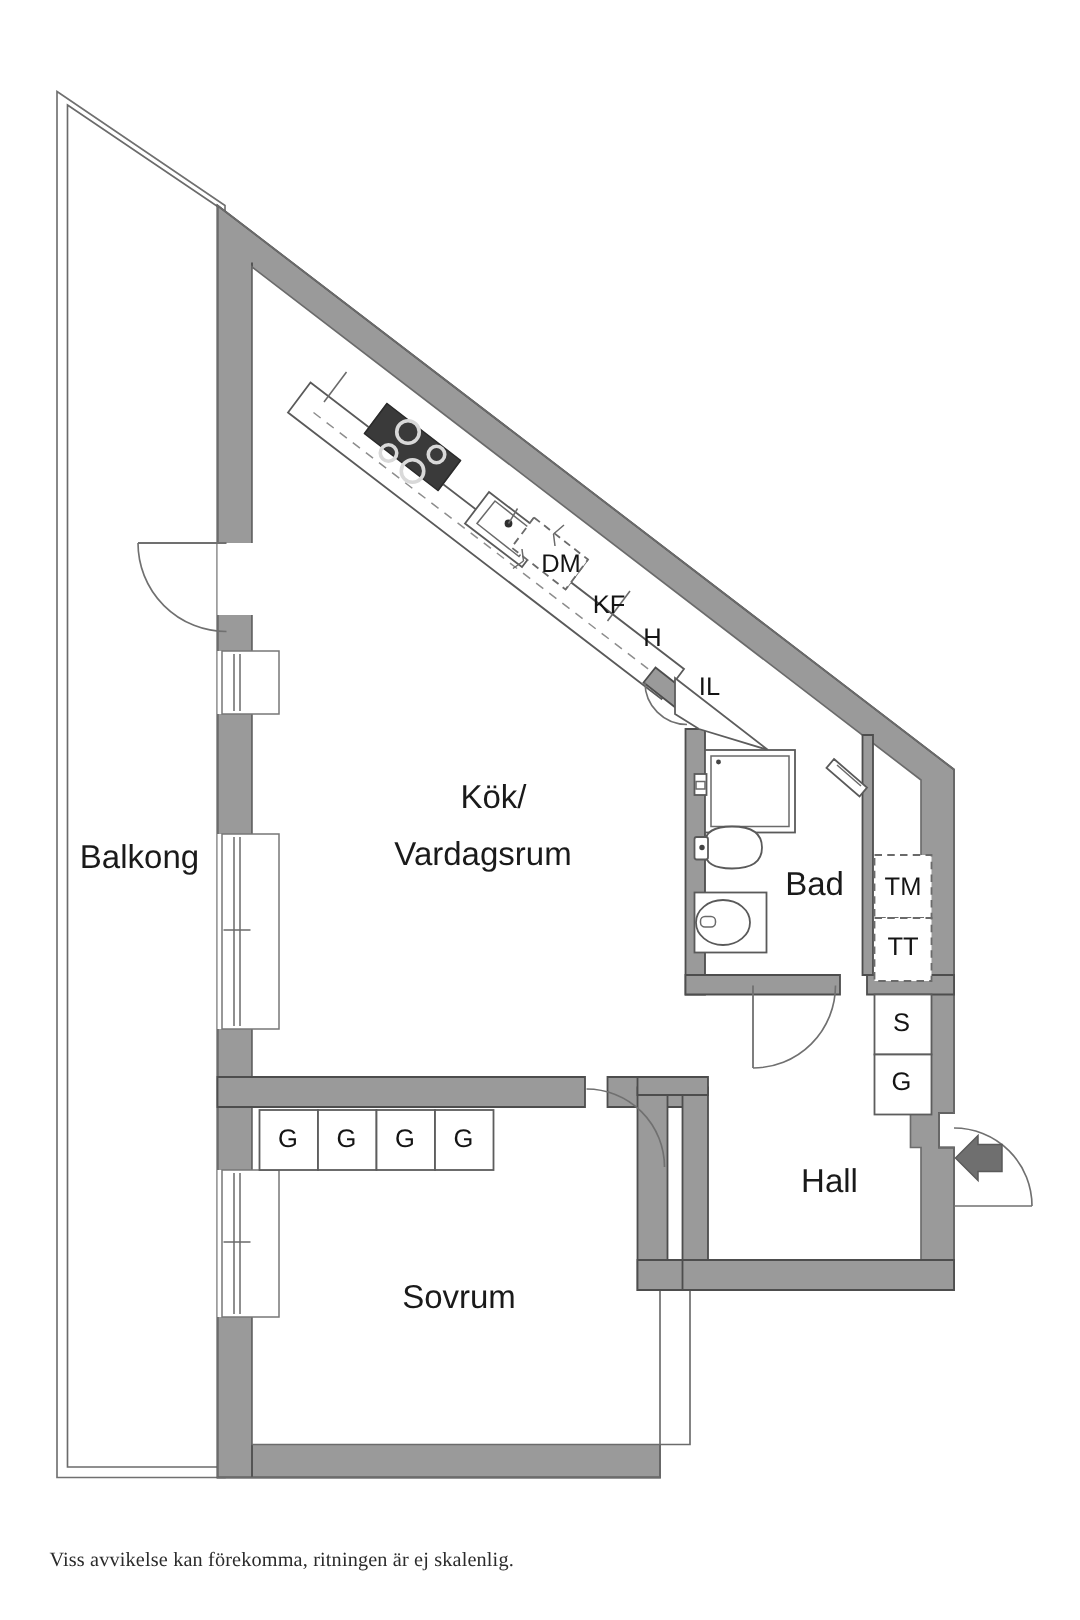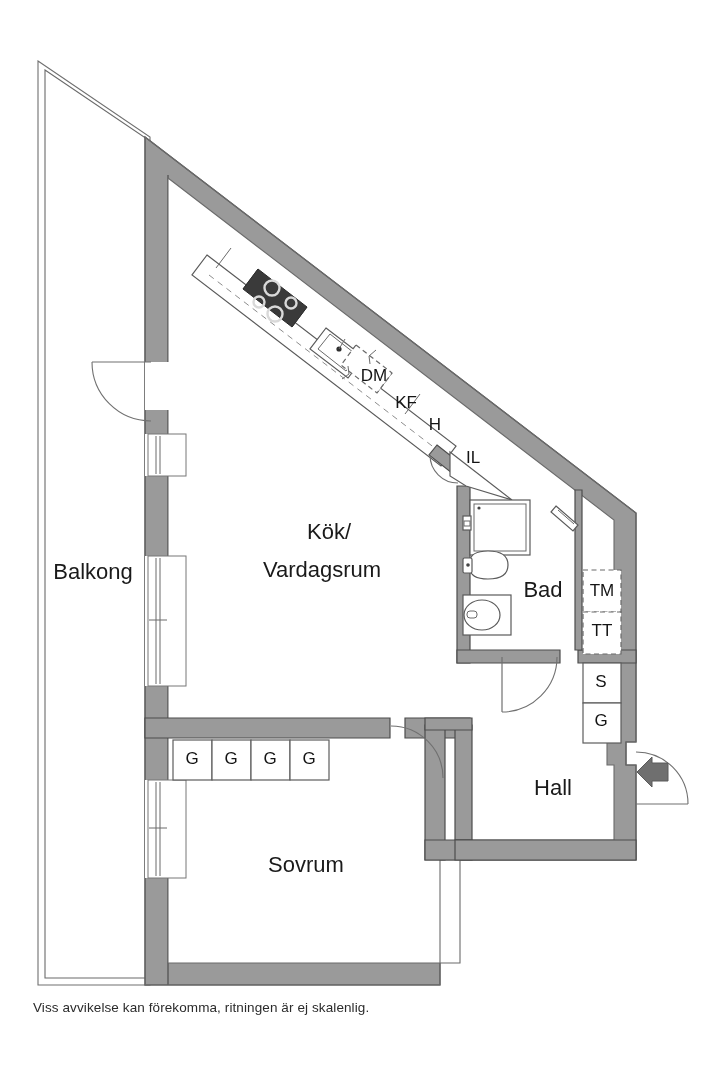--- a/index.html
+++ b/index.html
@@ -52,22 +52,22 @@
   .cab-label {
     font-family: "Liberation Sans", sans-serif;
     fill: #141414;
     font-size: 17px;
     text-anchor: middle;
     dominant-baseline: middle;
   }
   .footnote {
     position: absolute;
     left: 33px;
-    top: 1000px;
-    font-family: Liberation Sans, sans-serif;
+    top: 1032px;
+    font-family: Liberation Serif, serif;
     font-size: 13.5px;
     color: #2b2b2b;
     letter-spacing: 0.1px;
     white-space: nowrap;
   }
 </style>
 </head>
 <body>
 
 <div id="floorplan-root">

